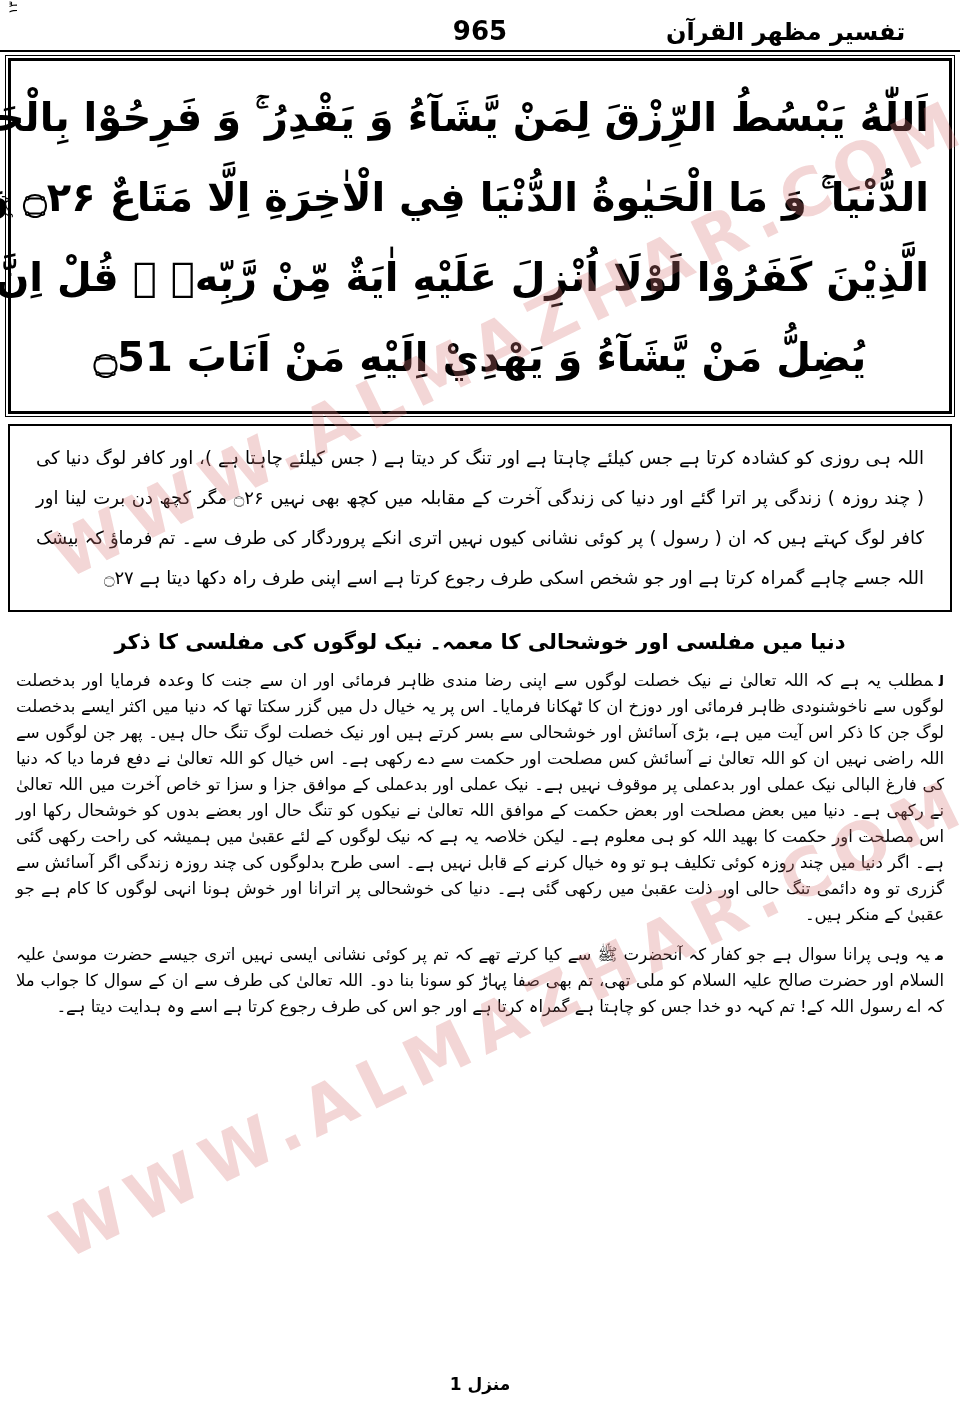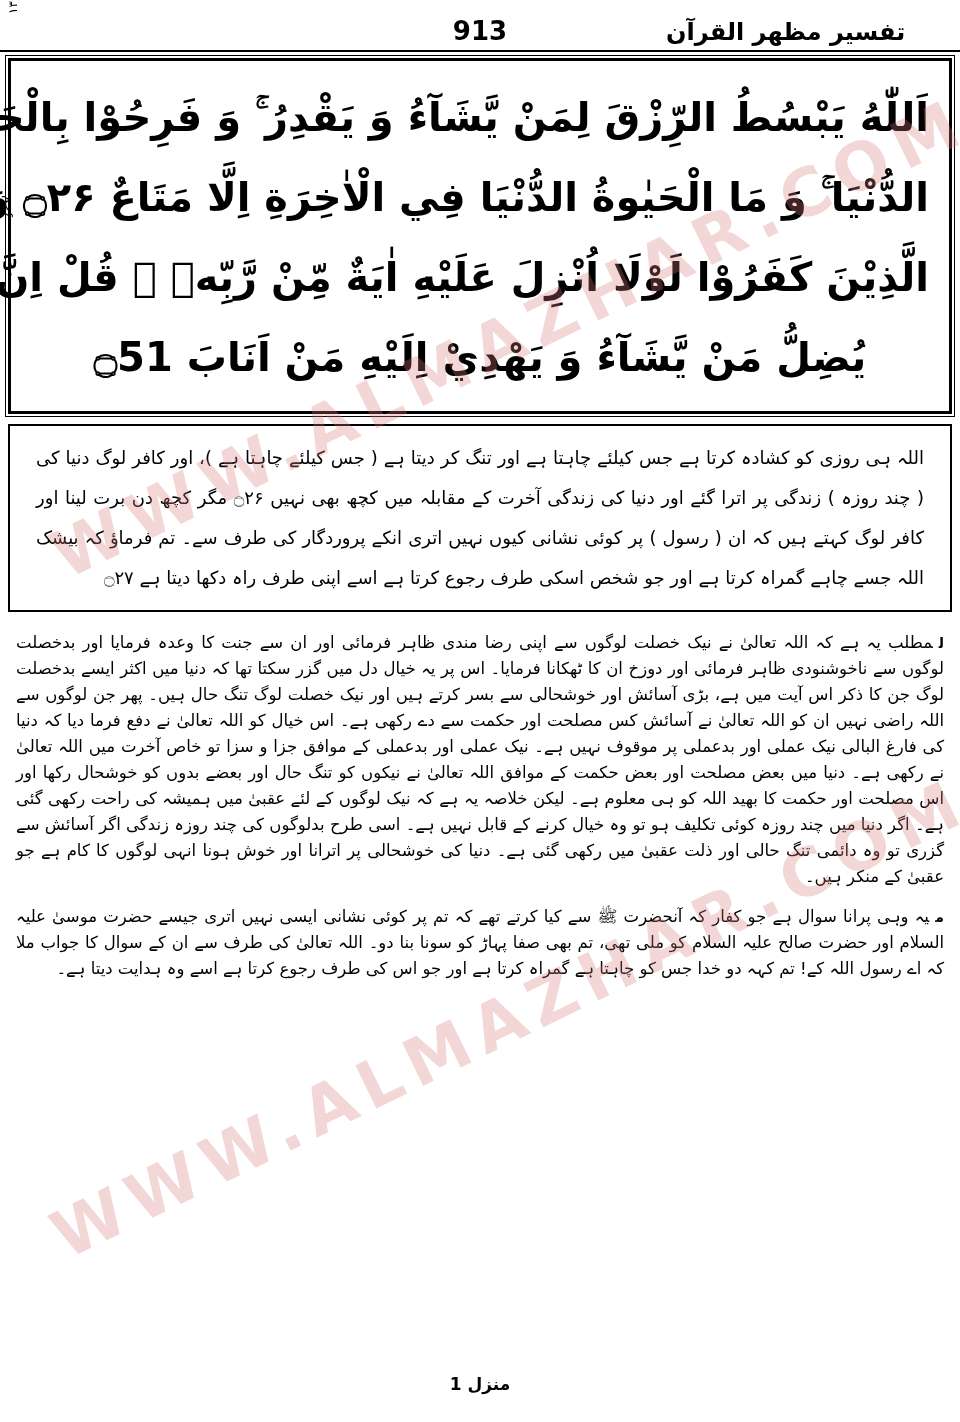--- a/index.html
+++ b/index.html
@@ -138,38 +138,39 @@
 </head>
 <body>
 
 <div class="page">
 
   <div class="watermark w1">WWW.ALMAZHAR.COM</div>
   <div class="watermark w2">WWW.ALMAZHAR.COM</div>
 
   <div class="header">
     <div class="title">تفسير مظهر القرآن</div>
-    <div class="pagenum">913</div>
+    <div class="pagenum">965</div>
     <div class="spacer"></div>
   </div>
   <div class="margin-vertical">وما ابری ۱۳ : الرعد ۱۳</div>
   <div class="margin-note">۶جم</div>
 
   <div class="quran-box">
     <div class="quran-line">اَللّٰهُ يَبْسُطُ الرِّزْقَ لِمَنْ يَّشَآءُ وَ يَقْدِرُ ۚ وَ فَرِحُوْا بِالْحَيٰوةِ</div>
     <div class="quran-line">الدُّنْيَا ۚ وَ مَا الْحَيٰوةُ الدُّنْيَا فِي الْاٰخِرَةِ اِلَّا مَتَاعٌ ۝۲۶ وَ يَقُوْلُ</div>
     <div class="quran-line">الَّذِيْنَ كَفَرُوْا لَوْلَا اُنْزِلَ عَلَيْهِ اٰيَةٌ مِّنْ رَّبِّهٖ ۗ قُلْ اِنَّ اللّٰهَ</div>
     <div class="quran-line">يُضِلُّ مَنْ يَّشَآءُ وَ يَهْدِيْ اِلَيْهِ مَنْ اَنَابَ ۝51</div>
   </div>
 
   <div class="translation-box">
     <div class="translation-text">اللہ ہی روزی کو کشادہ کرتا ہے جس کیلئے چاہتا ہے اور تنگ کر دیتا ہے ( جس کیلئے چاہتا ہے )، اور کافر لوگ دنیا کی ( چند روزہ ) زندگی پر اترا گئے اور دنیا کی زندگی آخرت کے مقابلہ میں کچھ بھی نہیں ۝۲۶ مگر کچھ دن برت لینا اور کافر لوگ کہتے ہیں کہ ان ( رسول ) پر کوئی نشانی کیوں نہیں اتری انکے پروردگار کی طرف سے۔ تم فرماؤ کہ بیشک اللہ جسے چاہے گمراہ کرتا ہے اور جو شخص اسکی طرف رجوع کرتا ہے اسے اپنی طرف راہ دکھا دیتا ہے ۝۲۷</div>
   </div>
 
   <div class="commentary">
+    <div class="commentary-heading">دنیا میں مفلسی اور خوشحالی کا معمہ۔ نیک لوگوں کی مفلسی کا ذکر</div>
 
     <div class="commentary-para">
       <span class="para-marker">ل</span><span>مطلب یہ ہے کہ اللہ تعالیٰ نے نیک خصلت لوگوں سے اپنی رضا مندی ظاہر فرمائی اور ان سے جنت کا وعدہ فرمایا اور بدخصلت لوگوں سے ناخوشنودی ظاہر فرمائی اور دوزخ ان کا ٹھکانا فرمایا۔ اس پر یہ خیال دل میں گزر سکتا تھا کہ دنیا میں اکثر ایسے بدخصلت لوگ جن کا ذکر اس آیت میں ہے، بڑی آسائش اور خوشحالی سے بسر کرتے ہیں اور نیک خصلت لوگ تنگ حال ہیں۔ پھر جن لوگوں سے اللہ راضی نہیں ان کو اللہ تعالیٰ نے آسائش کس مصلحت اور حکمت سے دے رکھی ہے۔ اس خیال کو اللہ تعالیٰ نے دفع فرما دیا کہ دنیا کی فارغ البالی نیک عملی اور بدعملی پر موقوف نہیں ہے۔ نیک عملی اور بدعملی کے موافق جزا و سزا تو خاص آخرت میں اللہ تعالیٰ نے رکھی ہے۔ دنیا میں بعض مصلحت اور بعض حکمت کے موافق اللہ تعالیٰ نے نیکوں کو تنگ حال اور بعضے بدوں کو خوشحال رکھا اور اس مصلحت اور حکمت کا بھید اللہ کو ہی معلوم ہے۔ لیکن خلاصہ یہ ہے کہ نیک لوگوں کے لئے عقبیٰ میں ہمیشہ کی راحت رکھی گئی ہے۔ اگر دنیا میں چند روزہ کوئی تکلیف ہو تو وہ خیال کرنے کے قابل نہیں ہے۔ اسی طرح بدلوگوں کی چند روزہ زندگی اگر آسائش سے گزری تو وہ دائمی تنگ حالی اور ذلت عقبیٰ میں رکھی گئی ہے۔ دنیا کی خوشحالی پر اترانا اور خوش ہونا انہی لوگوں کا کام ہے جو عقبیٰ کے منکر ہیں۔</span>
     </div>
 
     <div class="commentary-para">
       <span class="para-marker">م</span><span>یہ وہی پرانا سوال ہے جو کفار کہ آنحضرت ﷺ سے کیا کرتے تھے کہ تم پر کوئی نشانی ایسی نہیں اتری جیسے حضرت موسیٰ علیہ السلام اور حضرت صالح علیہ السلام کو ملی تھی، تم بھی صفا پہاڑ کو سونا بنا دو۔ اللہ تعالیٰ کی طرف سے ان کے سوال کا جواب ملا کہ اے رسول اللہ کے! تم کہہ دو خدا جس کو چاہتا ہے گمراہ کرتا ہے اور جو اس کی طرف رجوع کرتا ہے اسے وہ ہدایت دیتا ہے۔</span>
     </div>
   </div>
 

